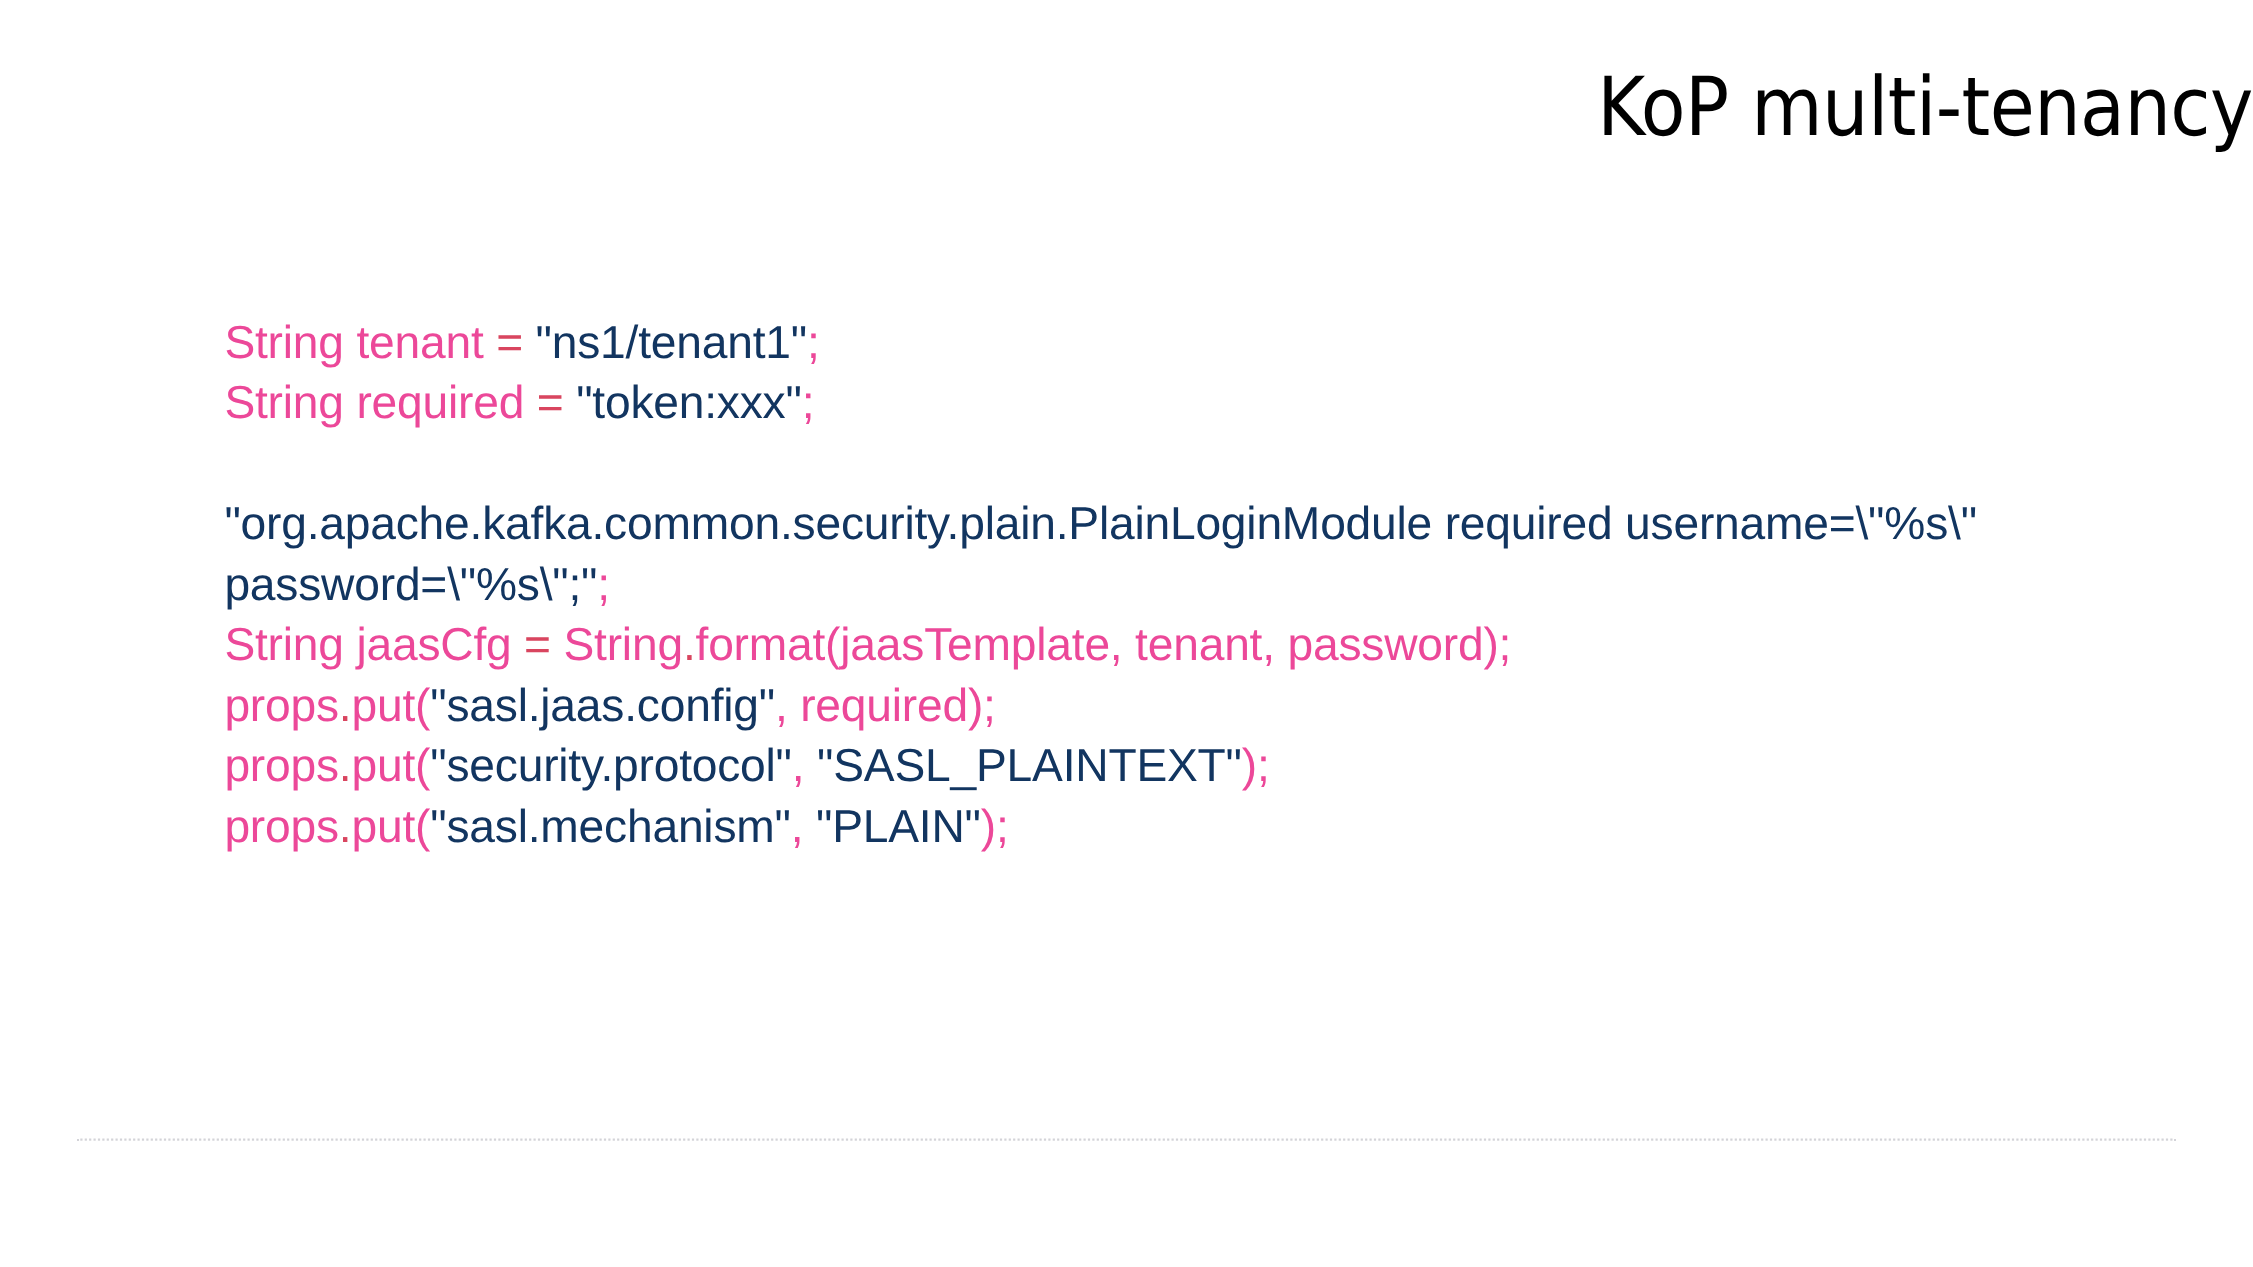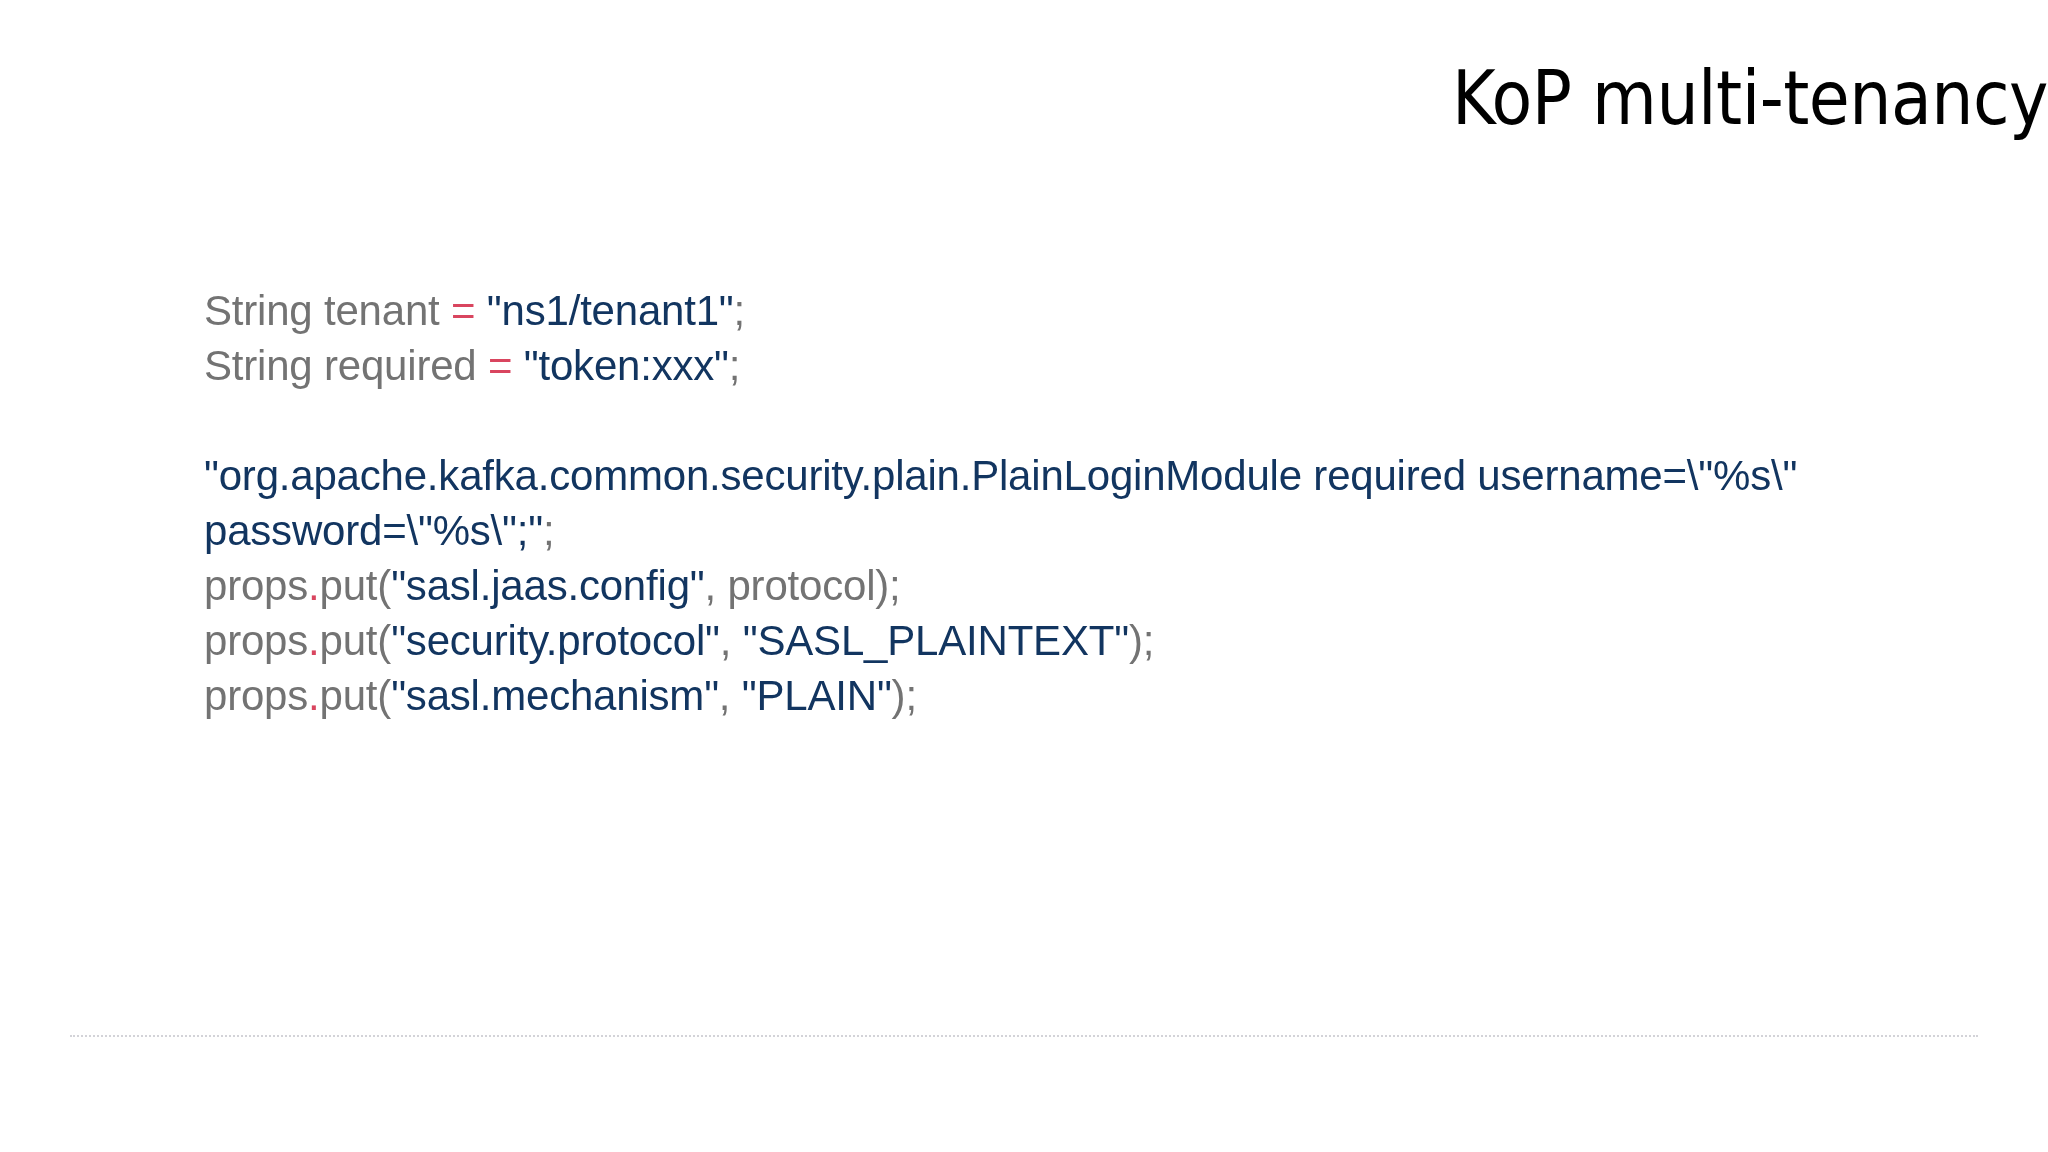--- a/index.html
+++ b/index.html
@@ -46,21 +46,21 @@
     color: #231f20;
     letter-spacing: -0.2px;
   }
   .code-line {
     white-space: pre-wrap;
     min-height: 55px;
   }
   .code-line.blank {
     height: 55px;
   }
-  .tok-plain  { color: #737373; }
+  .tok-plain  { color: #ec4899; }
   .tok-str    { color: #123560; }
   .tok-op     { color: #d9455f; }
   .tok-dot    { color: #d9455f; }
 
   
   .footer-divider {
     position: absolute;
     left: 70px;
     top: 1035px;
     width: 1908px;
@@ -82,21 +82,22 @@
 
 <div class="slide">
 
   <div class="slide-title">KoP multi-tenancy</div>
 
   <div class="code-block" id="code-block">
       <div class="code-line"><span class="tok-plain">String tenant </span><span class="tok-op">=</span><span class="tok-plain"> </span><span class="tok-str">"ns1/tenant1"</span><span class="tok-plain">;</span></div>
       <div class="code-line"><span class="tok-plain">String required </span><span class="tok-op">=</span><span class="tok-plain"> </span><span class="tok-str">"token:xxx"</span><span class="tok-plain">;</span></div>
       <div class="code-line blank">&nbsp;</div>
       <div class="code-line"><span class="tok-str">"org.apache.kafka.common.security.plain.PlainLoginModule required username=\"%s\" password=\"%s\";"</span><span class="tok-plain">;</span></div>
-      <div class="code-line"><span class="tok-plain">props</span><span class="tok-dot">.</span><span class="tok-plain">put(</span><span class="tok-str">"sasl.jaas.config"</span><span class="tok-plain">, protocol);</span></div>
+      <div class="code-line"><span class="tok-plain">String jaasCfg </span><span class="tok-op">=</span><span class="tok-plain"> String</span><span class="tok-dot">.</span><span class="tok-plain">format(jaasTemplate, tenant, password);</span></div>
+      <div class="code-line"><span class="tok-plain">props</span><span class="tok-dot">.</span><span class="tok-plain">put(</span><span class="tok-str">"sasl.jaas.config"</span><span class="tok-plain">, required);</span></div>
       <div class="code-line"><span class="tok-plain">props</span><span class="tok-dot">.</span><span class="tok-plain">put(</span><span class="tok-str">"security.protocol"</span><span class="tok-plain">, </span><span class="tok-str">"SASL_PLAINTEXT"</span><span class="tok-plain">);</span></div>
       <div class="code-line"><span class="tok-plain">props</span><span class="tok-dot">.</span><span class="tok-plain">put(</span><span class="tok-str">"sasl.mechanism"</span><span class="tok-plain">, </span><span class="tok-str">"PLAIN"</span><span class="tok-plain">);</span></div>
     </div>
 
   <div class="footer-divider"></div>
 
   <div class="footer">
 
     
     

